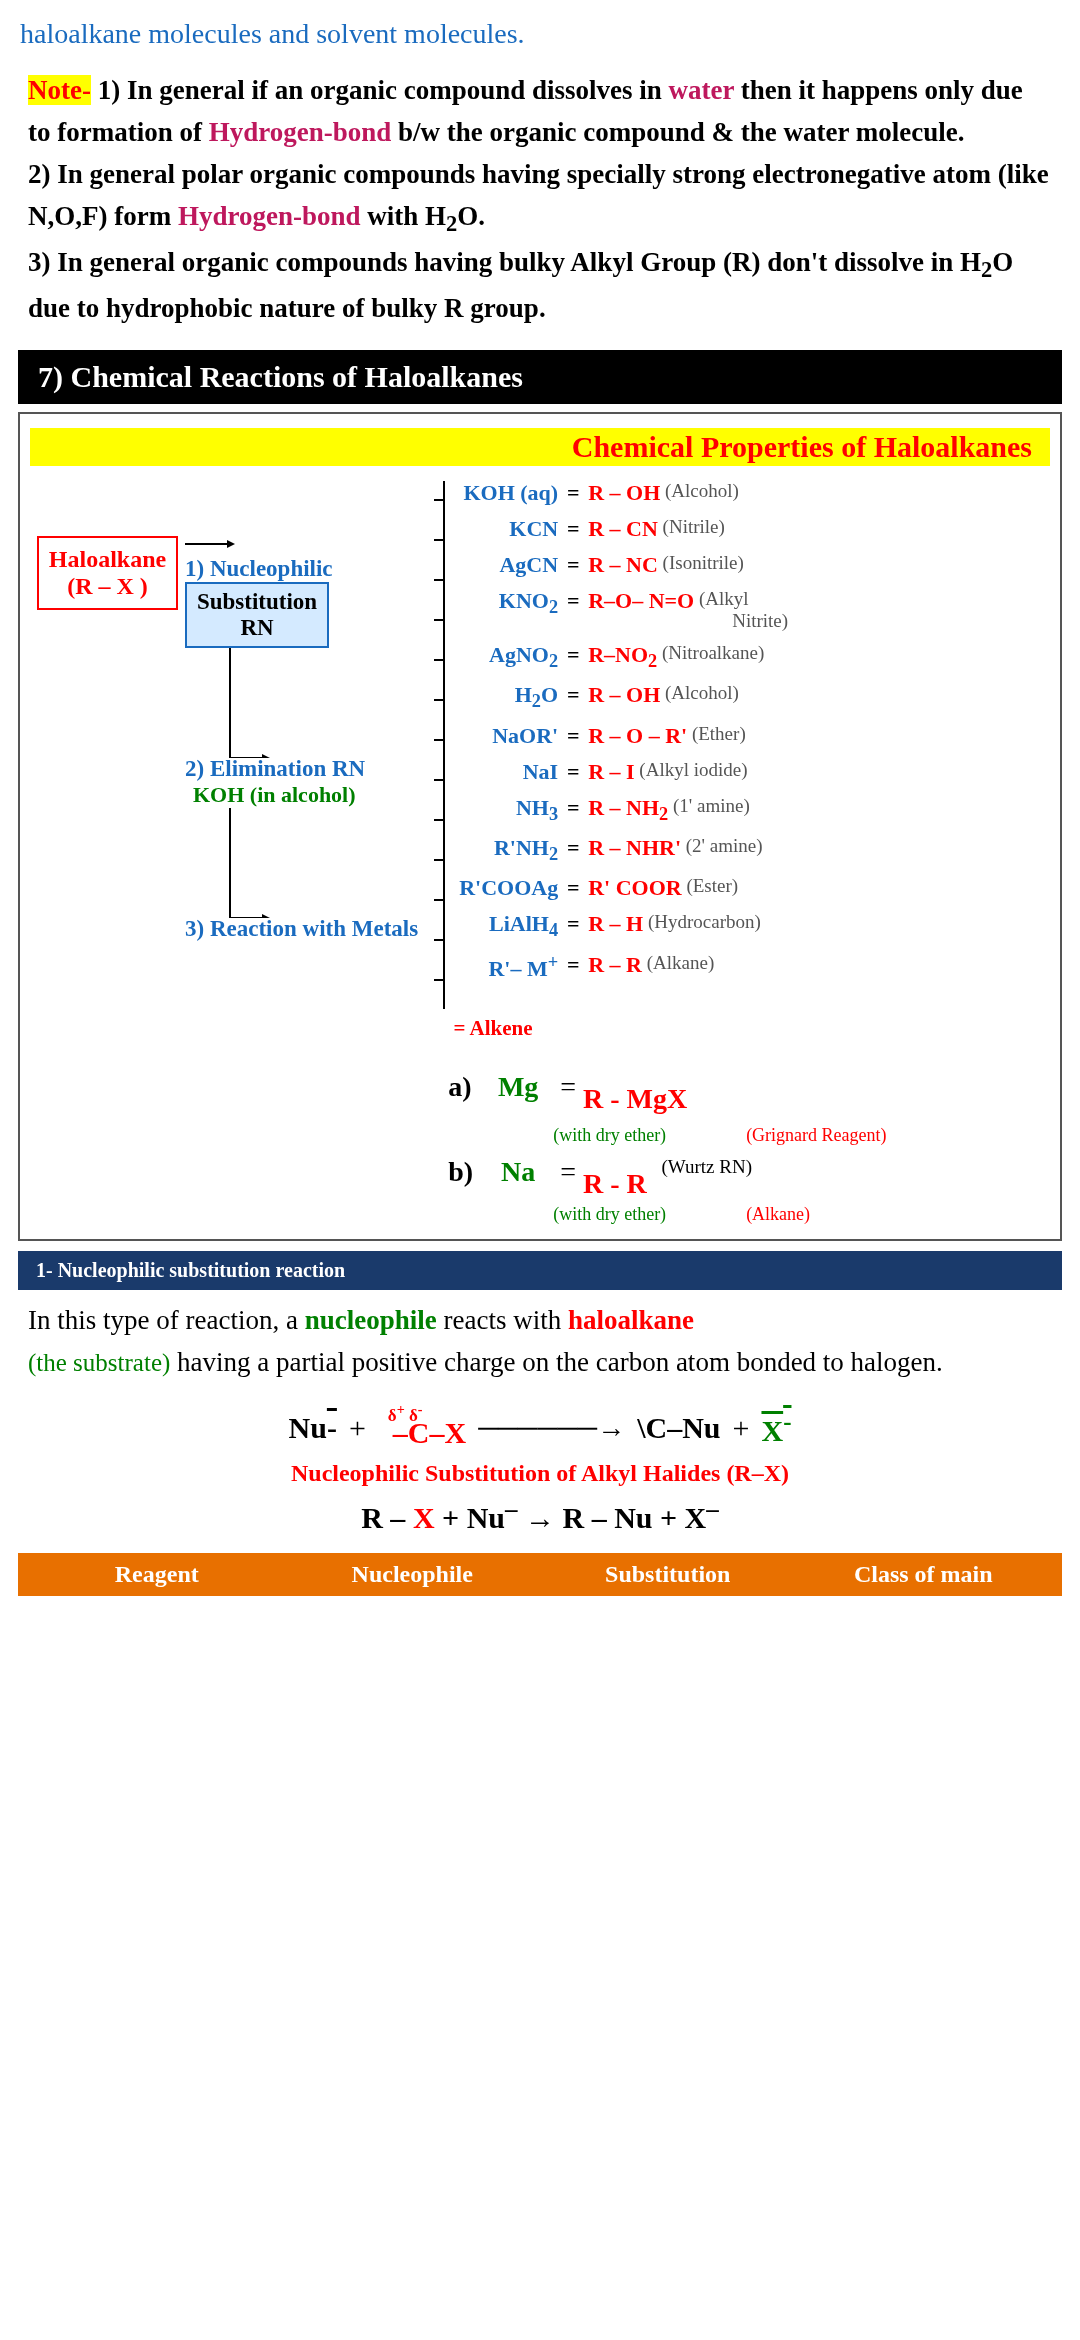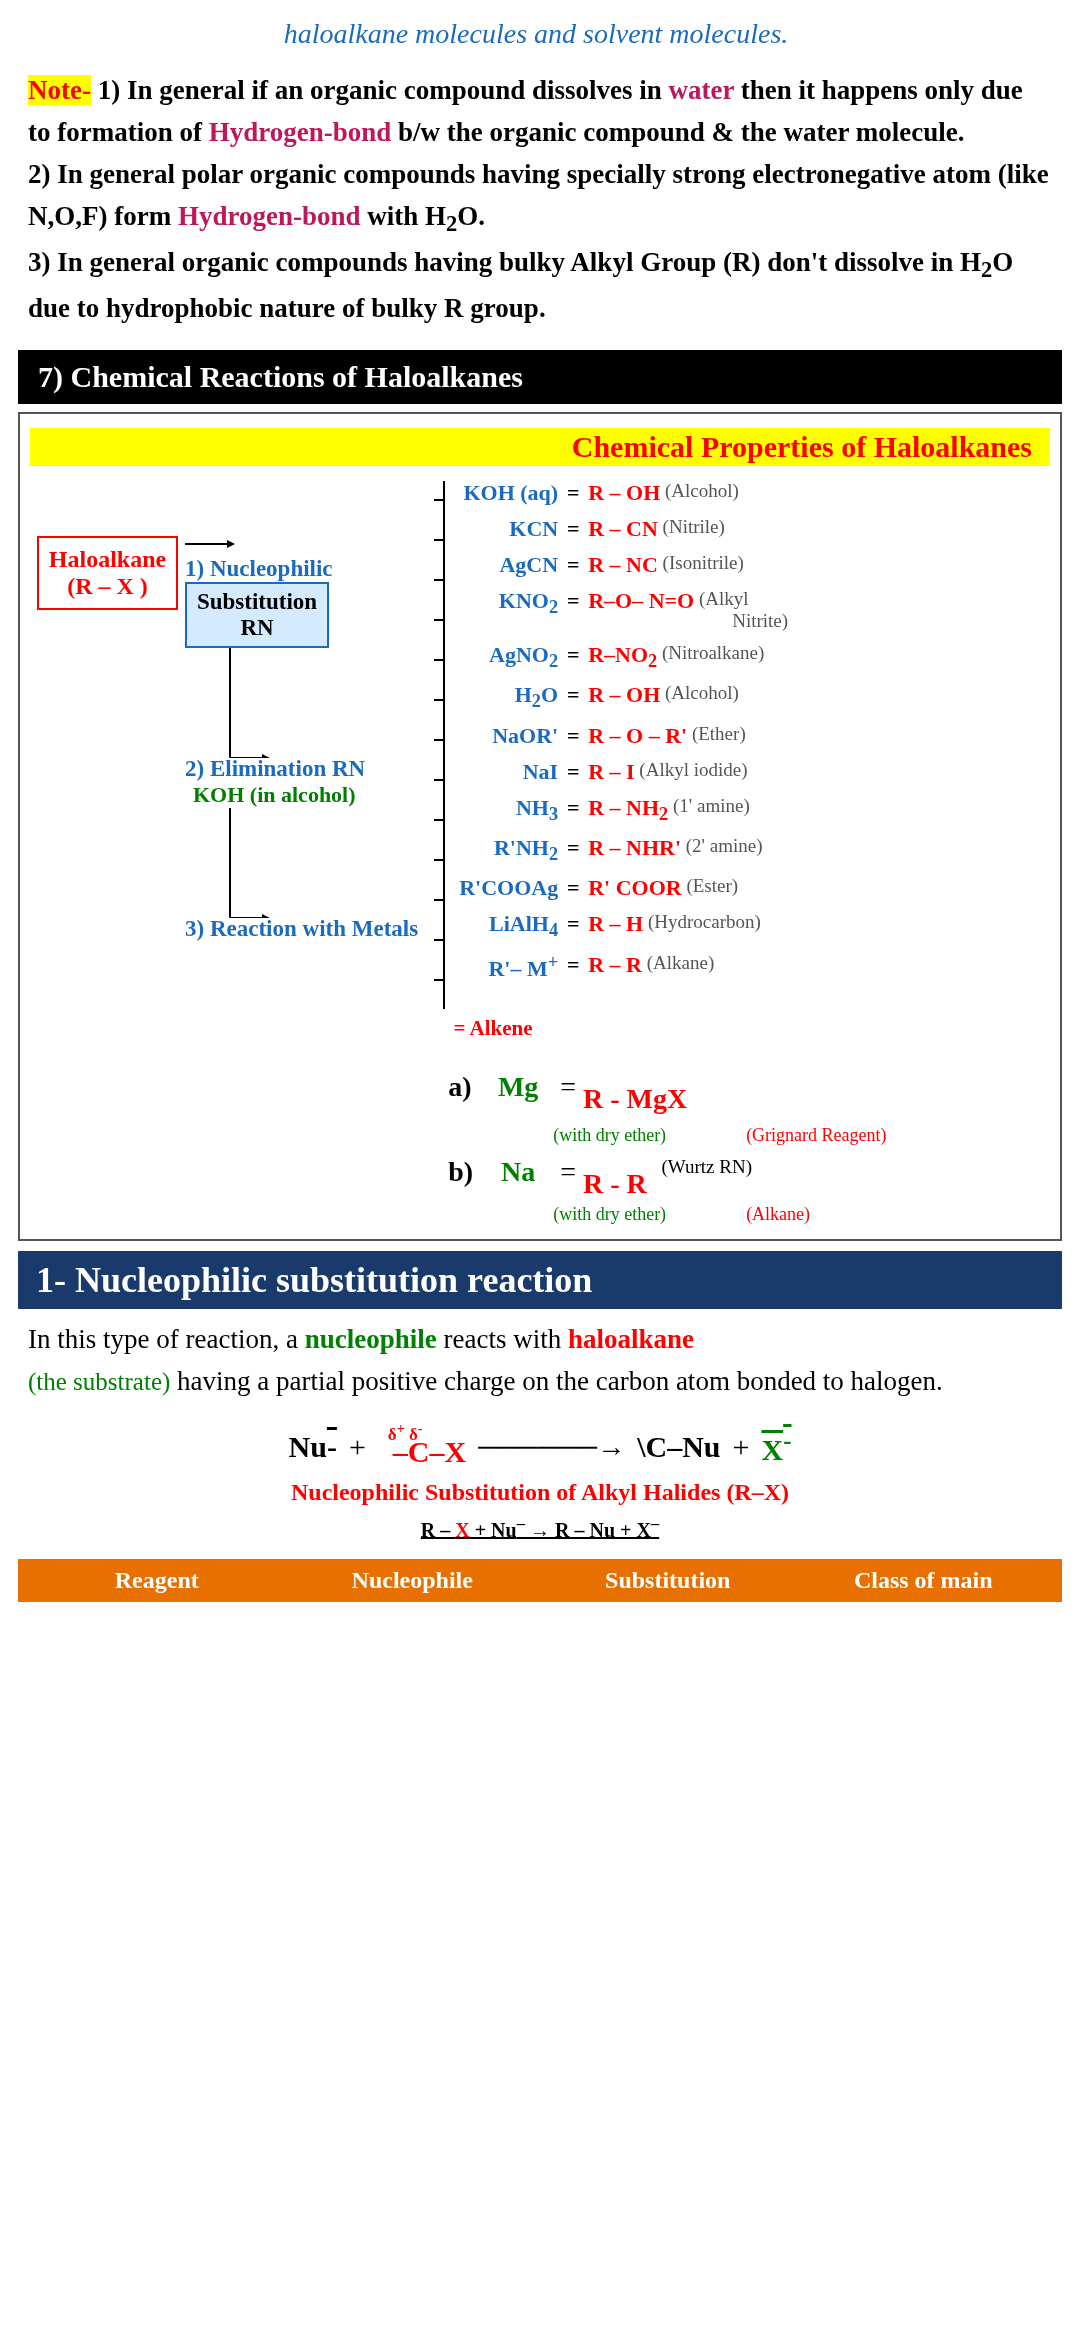--- a/index.html
+++ b/index.html
@@ -12,22 +12,20 @@
     }
     .page {
       width: 1080px;
       padding: 0;
       background: #fff;
     }
     .top-text {
       padding: 18px 28px 10px 20px;
       font-size: 28px;
       color: #1a6bbf;
-      font-style: italic;
-      text-align: center;
     }
     .note-block {
       padding: 10px 28px 10px 28px;
       font-size: 27px;
       line-height: 1.55;
     }
     .note-label {
       background: yellow;
       color: red;
       font-weight: bold;
@@ -109,21 +107,21 @@
     .metals-label { min-width: 35px; font-weight: bold; }
     .metals-reagent { color: green; font-weight: bold; min-width: 70px; text-align: center; }
     .metals-eq { min-width: 25px; text-align: center; }
     .metals-product { color: red; font-weight: bold; margin-top: 12px; }
     .metals-note { color: green; font-size: 18px; }
     .metals-note2 { color: red; font-size: 18px; }
 
     .sub-section-header {
       background: #1a3a6b;
       color: #fff;
-      font-size: 36px;
+      font-size: 20px;
       font-weight: bold;
       padding: 8px 18px;
       margin: 10px 18px 0 18px;
     }
     .body-text {
       padding: 10px 28px 6px 28px;
       font-size: 27px;
       line-height: 1.55;
     }
     .link-green { color: green; font-weight: bold; }
@@ -136,24 +134,23 @@
     }
     .rxn-formula-title {
       text-align: center;
       color: red;
       font-weight: bold;
       font-size: 24px;
       margin: 4px 0;
     }
     .rxn-formula-eq {
       text-align: center;
-      font-size: 20px;
+      font-size: 30px;
       font-weight: bold;
       margin: 4px 11px;
-      text-decoration: underline;
     }
     .table-header-row {
       display: flex;
       flex-direction: row;
       background: #e87000;
       color: #fff;
       font-weight: bold;
       font-size: 24px;
       padding: 6px 11px;
       margin: 10px 18px 0 18px;

